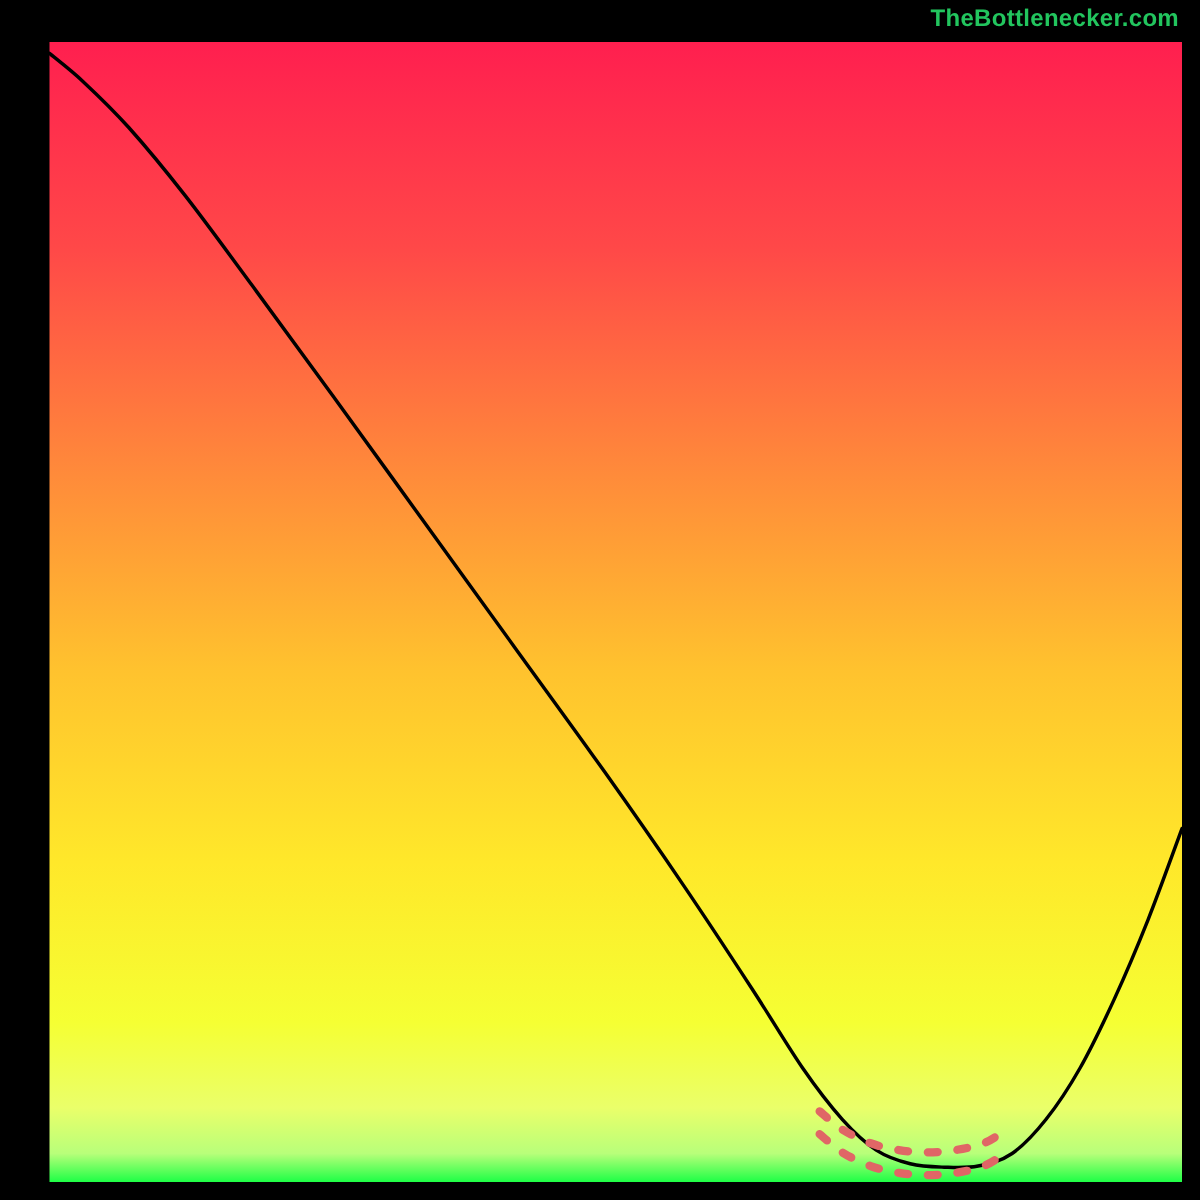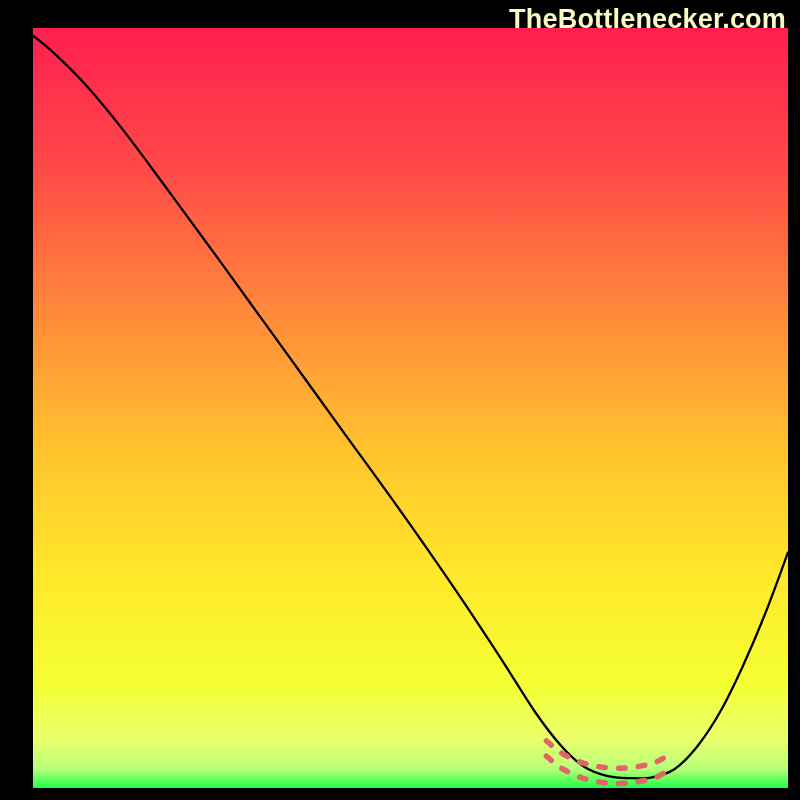--- a/index.html
+++ b/index.html
@@ -14,22 +14,22 @@
   .frame {
     position: relative;
     width: 800px;
     height: 800px;
     background: #000;
   }
   .attribution {
     position: absolute;
     top: 4px;
     right: 14px;
-    color: #fef9c3;
-    font-size: 27px;
+    color: #22c55e;
+    font-size: 16px;
     font-weight: 600;
     letter-spacing: 0.2px;
     z-index: 5;
   }
   svg {
     position: absolute;
     top: 0;
     left: 0;
   }
 </style>

